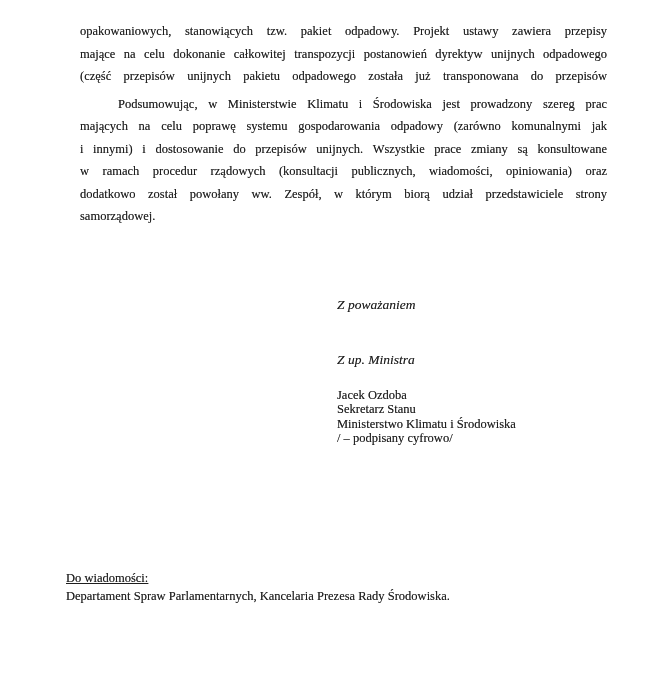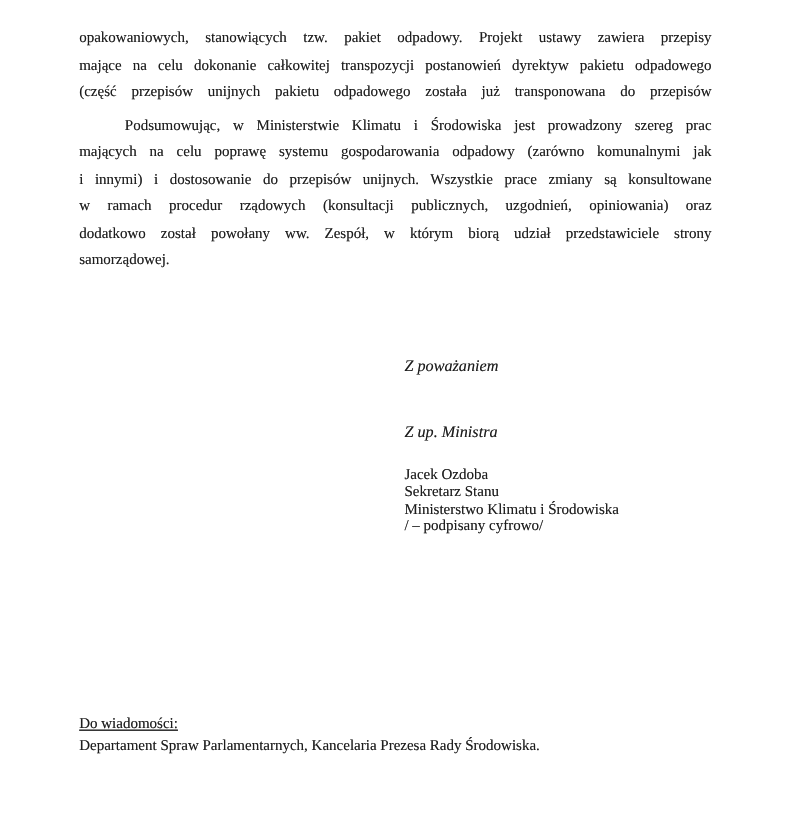--- a/index.html
+++ b/index.html
@@ -17,21 +17,21 @@
     height: 684px;
     background: var(--page-bg);
     overflow: hidden;
     font-family: "Liberation Serif", "DejaVu Serif", serif;
     color: var(--text-color);
     
     text-shadow: 0 0 0.5px rgba(30,30,30,0.55);
   }
   .letter-body {
     position: absolute;
-    left: 66px;
+    left: 80px;
     top: 20px;
     width: 527px;
     font-size: 12.5px;
     line-height: 22.5px;
   }
   .para { margin: 0; }
   .para + .para { margin-top: 5px; }
   .line {
     text-align: justify;
     text-align-last: justify;
@@ -58,44 +58,44 @@
     line-height: 14.5px;
   }
   .signature .authority {
     font-size: 13.5px;
     font-style: italic;
     margin-bottom: 20px;
   }
   .cc {
     position: absolute;
     left: 66px;
-    top: 595px;
+    top: 570px;
     font-size: 12.5px;
     line-height: 17.5px;
   }
   .cc .cc-label {
     text-decoration: underline;
   }
 </style>
 </head>
 <body>
 
 <div class="page">
 
   <div class="letter-body">
     <div class="para">
       <div class="line">opakowaniowych, stanowiących tzw. pakiet odpadowy. Projekt ustawy zawiera przepisy</div>
-      <div class="line">mające na celu dokonanie całkowitej transpozycji postanowień dyrektyw pakietu odpadowego</div>
+      <div class="line">mające na celu dokonanie całkowitej transpozycji postanowień dyrektyw unijnych odpadowego</div>
       <div class="line">(część przepisów unijnych pakietu odpadowego została już transponowana do przepisów</div>
     </div>
     <div class="para">
       <div class="line first-indent">Podsumowując, w Ministerstwie Klimatu i Środowiska jest prowadzony szereg prac</div>
       <div class="line">mających na celu poprawę systemu gospodarowania odpadowy (zarówno komunalnymi jak</div>
       <div class="line">i innymi) i dostosowanie do przepisów unijnych. Wszystkie prace zmiany są konsultowane</div>
-      <div class="line">w ramach procedur rządowych (konsultacji publicznych, uzgodnień, opiniowania) oraz</div>
+      <div class="line">w ramach procedur rządowych (konsultacji publicznych, wiadomości, opiniowania) oraz</div>
       <div class="line">dodatkowo został powołany ww. Zespół, w którym biorą udział przedstawiciele strony</div>
       <div class="line last">samorządowej.</div>
     </div>
   </div>
 
   <div class="closing">Z poważaniem</div>
 
   <div class="signature">
     <div class="authority">Z up. Ministra</div>
     <div class="sig-line">Jacek Ozdoba</div>

